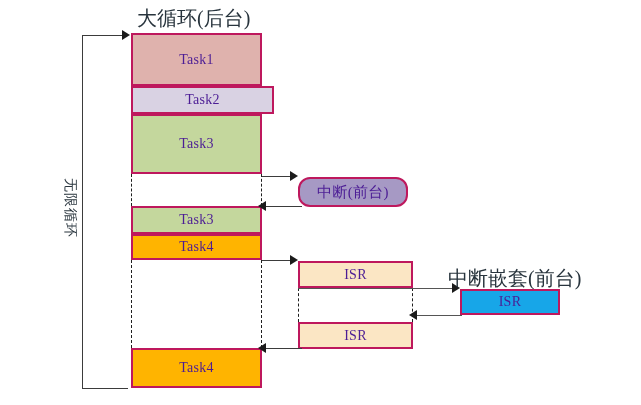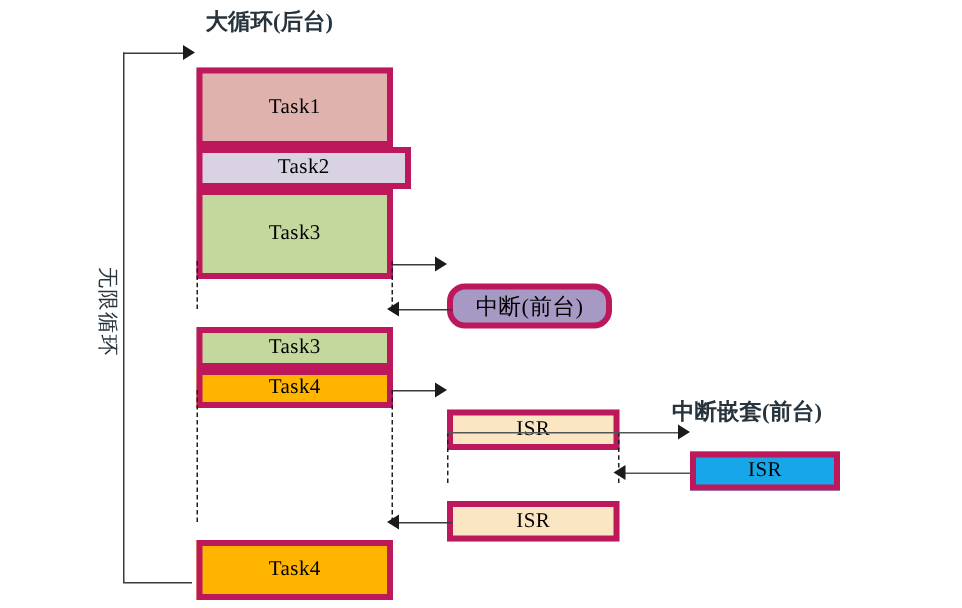--- a/index.html
+++ b/index.html
@@ -11,40 +11,39 @@
   .stage{position:absolute;left:0;top:0;width:641px;height:405px;}
 
   
   .label{
     position:absolute;
     font-family:"Liberation Serif","DejaVu Serif",serif;
     color:#28343d;
     white-space:nowrap;
     line-height:1;
   }
-  .title-cn{font-size:15px;font-weight:bold;}
+  .title-cn{font-size:20px;}
   .vert-label{
     font-size:14px;
     transform-origin:0 0;
     transform:rotate(90deg);
     letter-spacing:1px;
   }
 
   
   .box{
     position:absolute;
     box-sizing:border-box;
-    border:4px solid #be185d;
+    border:2px solid #be185d;
     display:flex;
     align-items:center;
     justify-content:center;
     font-size:14px;
-    color:#000000;
+    color:#4c1d95;
     letter-spacing:0.3px;
-    margin-top:12px;
   }
   .box.cn{font-size:15px;}
 
   
   .hline{position:absolute;height:0;border-top:1.4px solid #3b3b3b;}
   .vline{position:absolute;width:0;border-left:1.4px solid #3b3b3b;}
   .vdash{position:absolute;width:0;border-left:1.5px dashed #1f1f1f;}
   .hline-thin{position:absolute;height:0;border-top:1.2px solid #555;}
 
   

